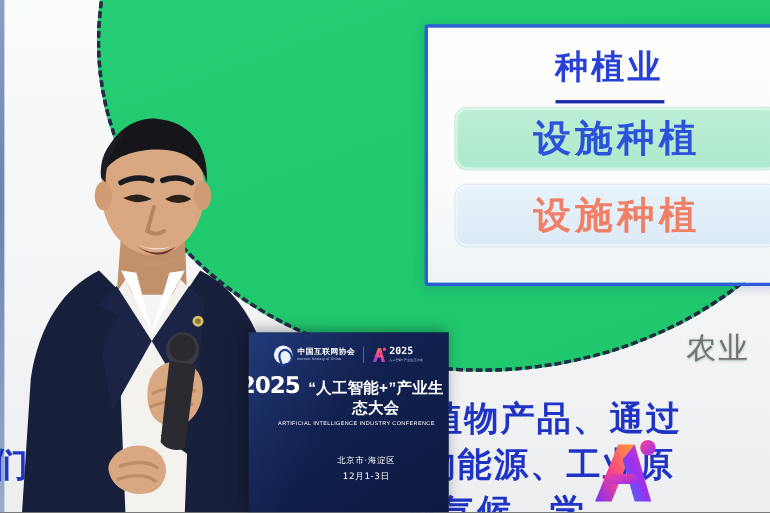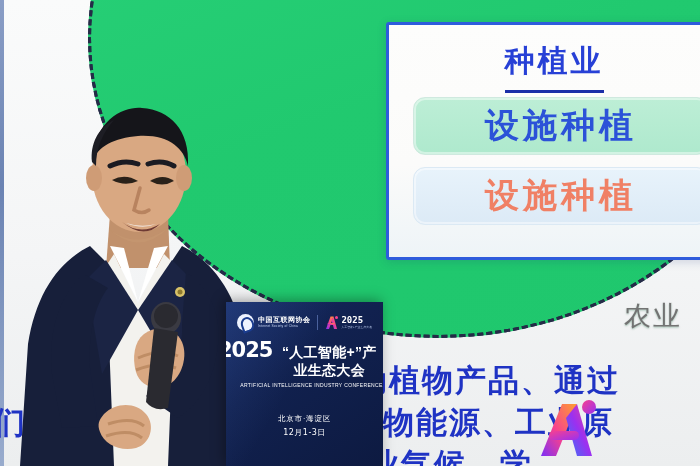--- a/index.html
+++ b/index.html
@@ -111,21 +111,21 @@
   .btline.l3{left:368px;top:86px;}
   .btline.l0{left:-6px;top:44px;}
 
   
   .ai-mark{
     position:absolute;left:536px;top:398px;width:66px;height:62px;
   }
 
   
   .podium{
-    position:absolute;left:226px;top:302px;width:157px;height:164px;
+    position:absolute;left:226px;top:302px;width:182px;height:164px;
     background:linear-gradient(145deg,#152a63 0%,#11214f 40%,#0d1a41 100%);
     box-shadow:-2px -2px 12px rgba(0,0,0,.35);
     overflow:hidden;
   }
   .podium-sheen{
     position:absolute;inset:0;
     background:linear-gradient(120deg,rgba(90,130,220,.18) 0%,rgba(255,255,255,0) 45%);
     pointer-events:none;
   }
   .pod-logos{
@@ -174,21 +174,21 @@
   .pod-en{
     font-size:5px;color:#ffffff;letter-spacing:.35px;margin-top:2px;
     font-family:"Liberation Sans",sans-serif;
     margin-left:14px;
   }
   .pod-slogan{
     margin-top:9px;font-size:15px;font-weight:700;color:#ffffff;letter-spacing:3px;
     font-family:"DejaVu Sans","Liberation Sans",sans-serif;
   }
   .pod-meta{
-    position:absolute;left:0;top:112px;width:100%;text-align:center;
+    position:absolute;left:16px;top:112px;width:100%;text-align:center;
   }
   .pod-city{font-size:7.5px;color:#ffffff;letter-spacing:.8px;
     font-family:"DejaVu Sans","Liberation Sans",sans-serif;}
   .pod-date{font-size:8px;color:#ffffff;letter-spacing:.5px;margin-top:3px;
     font-family:"DejaVu Sans","Liberation Sans",sans-serif;}
 
   
   .speaker{position:absolute;left:18px;top:96px;width:245px;height:370px;}
   .spk-svg{display:block;}
 </style>

